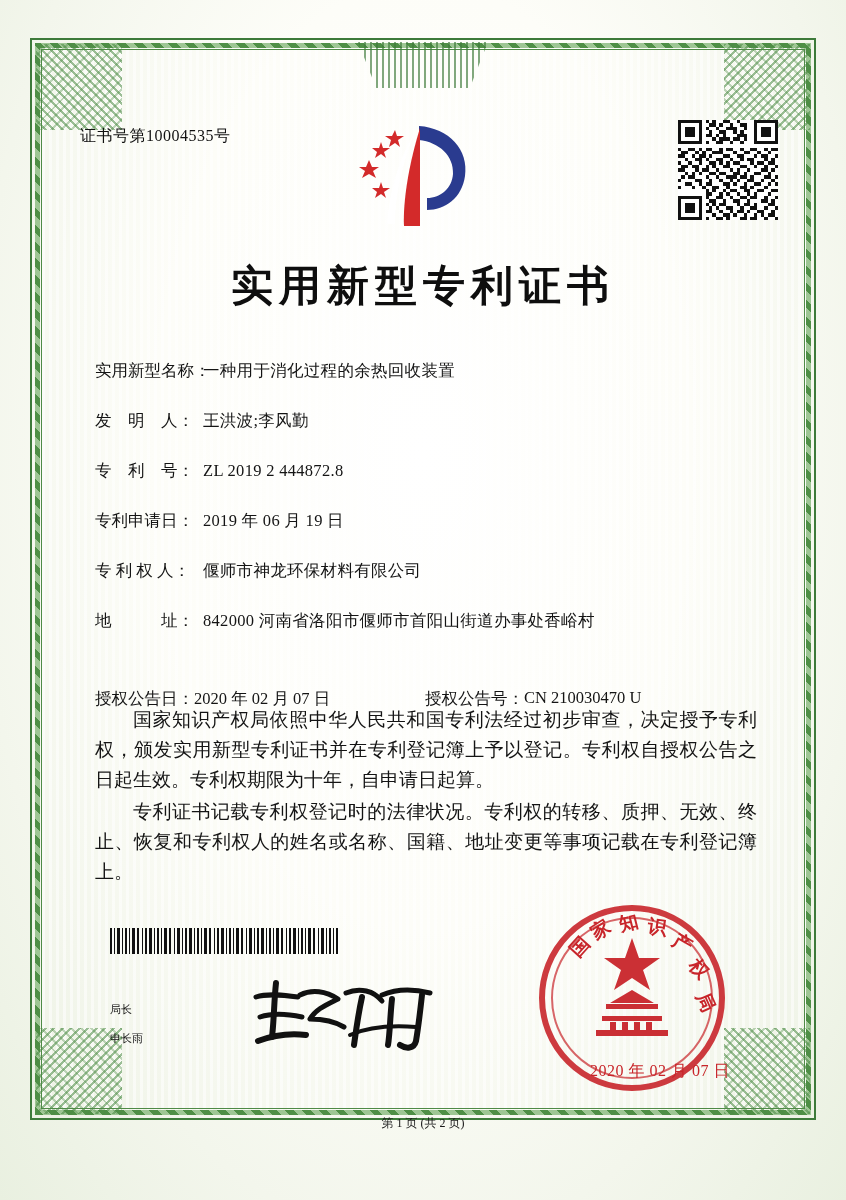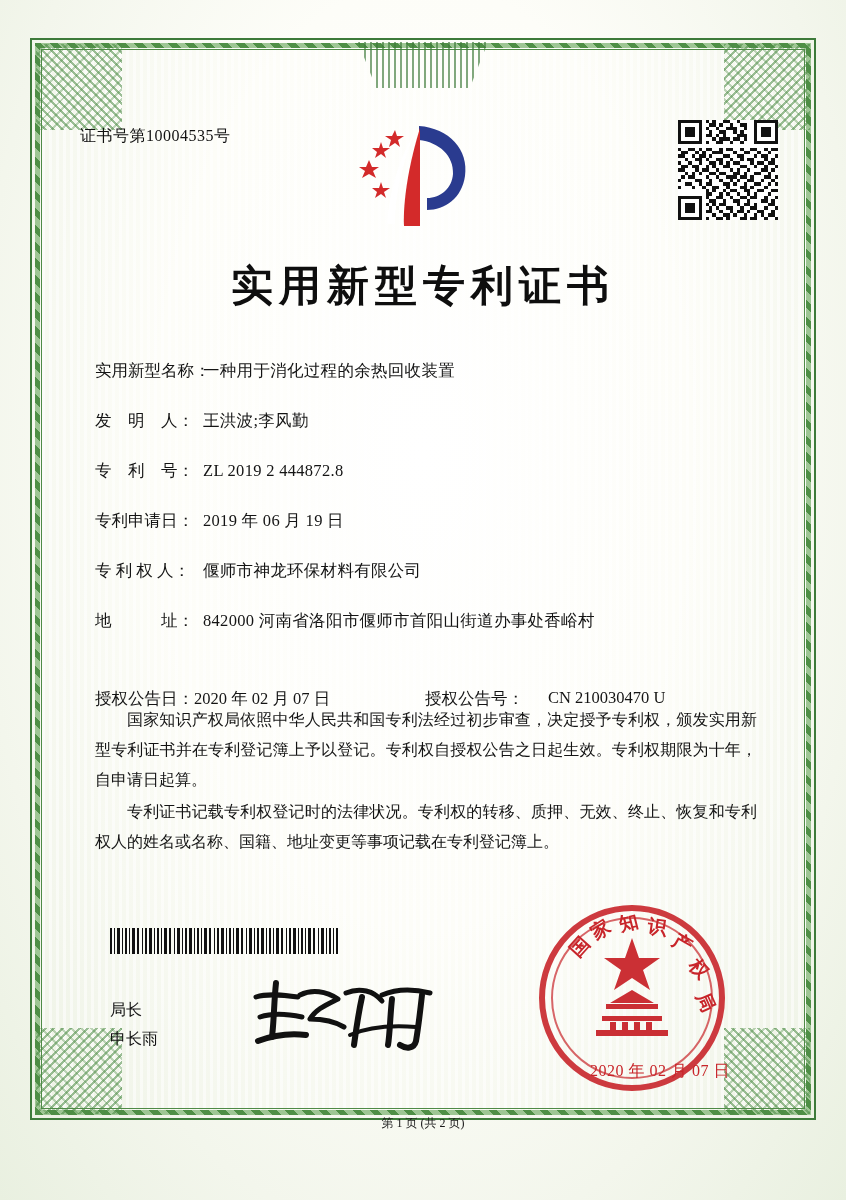--- a/index.html
+++ b/index.html
@@ -140,50 +140,50 @@
     flex: 1;
     letter-spacing: 0.3px;
   }
 
   .grant-row {
     display: flex;
     align-items: flex-end;
     height: 50px;
   }
   .grant-left { width: 330px; flex: 0 0 330px; display: flex; }
-  .grant-right { display: flex; gap: 24px; }
+  .grant-right { display: flex; }
   .grant-label { white-space: nowrap; }
 
   
   .paragraphs {
     position: absolute;
     left: 95px; top: 705px;
     width: 662px;
-    font-size: 16px;
+    font-size: 19px;
     line-height: 30px;
     color: #141414;
     text-align: justify;
   }
   .paragraphs p {
     margin: 0 0 2px 0;
     text-indent: 2em;
   }
 
   
   .barcode {
     position: absolute;
     left: 110px; top: 928px;
     width: 228px; height: 26px;
   }
 
   
   .sig-label {
     position: absolute;
     left: 110px; top: 995px;
-    font-size: 16px;
+    font-size: 11px;
     line-height: 29px;
     color: #111;
   }
   .sig-script {
     position: absolute;
     left: 250px; top: 975px;
     width: 210px; height: 80px;
   }
 
   

